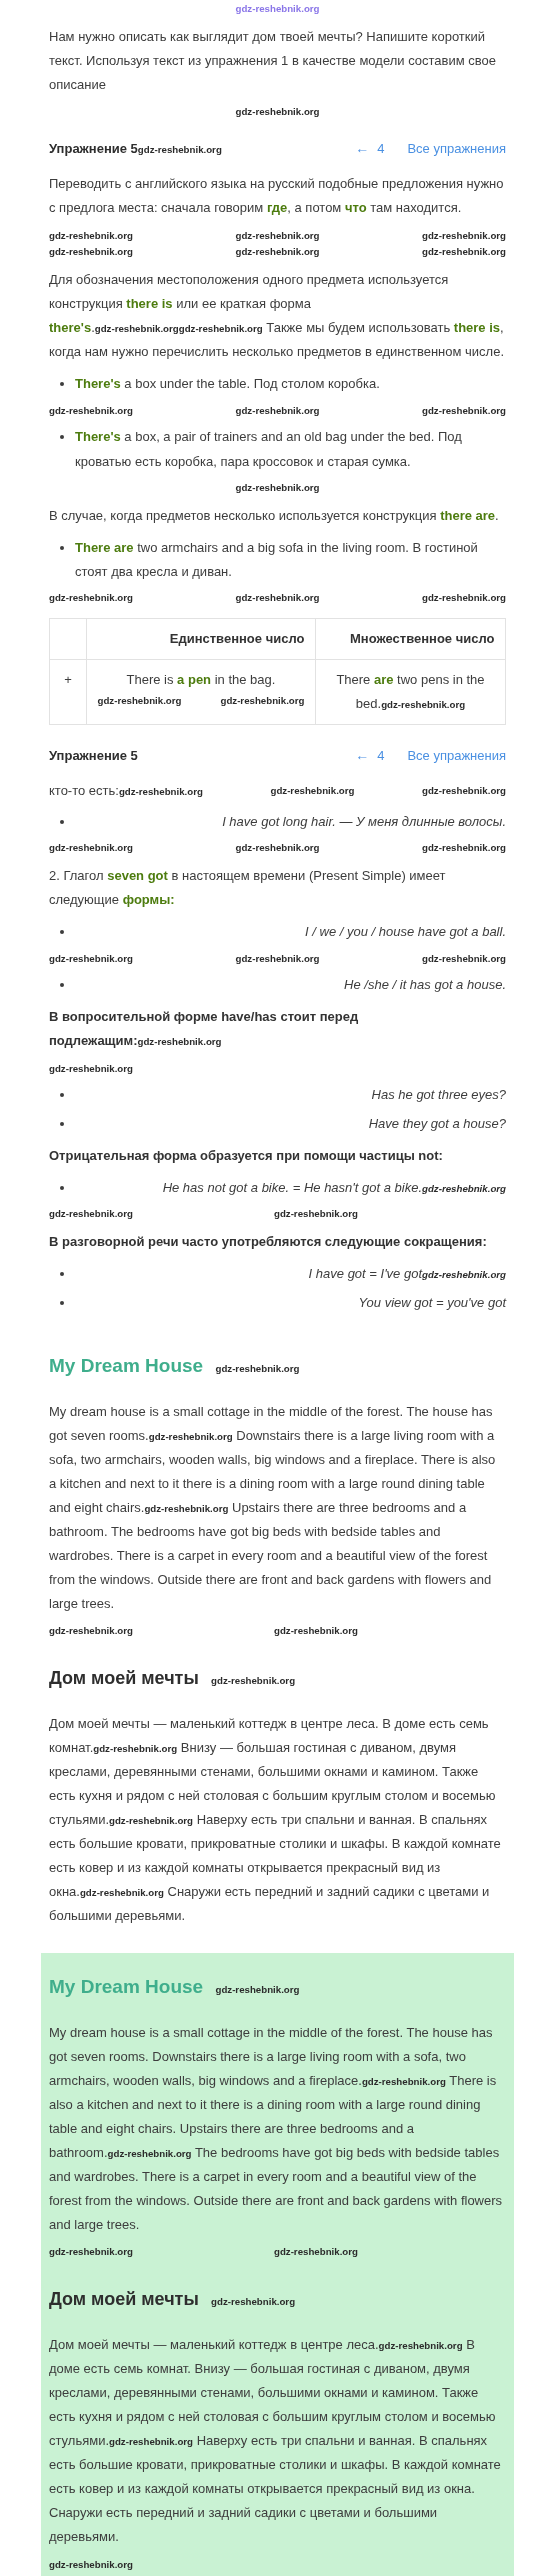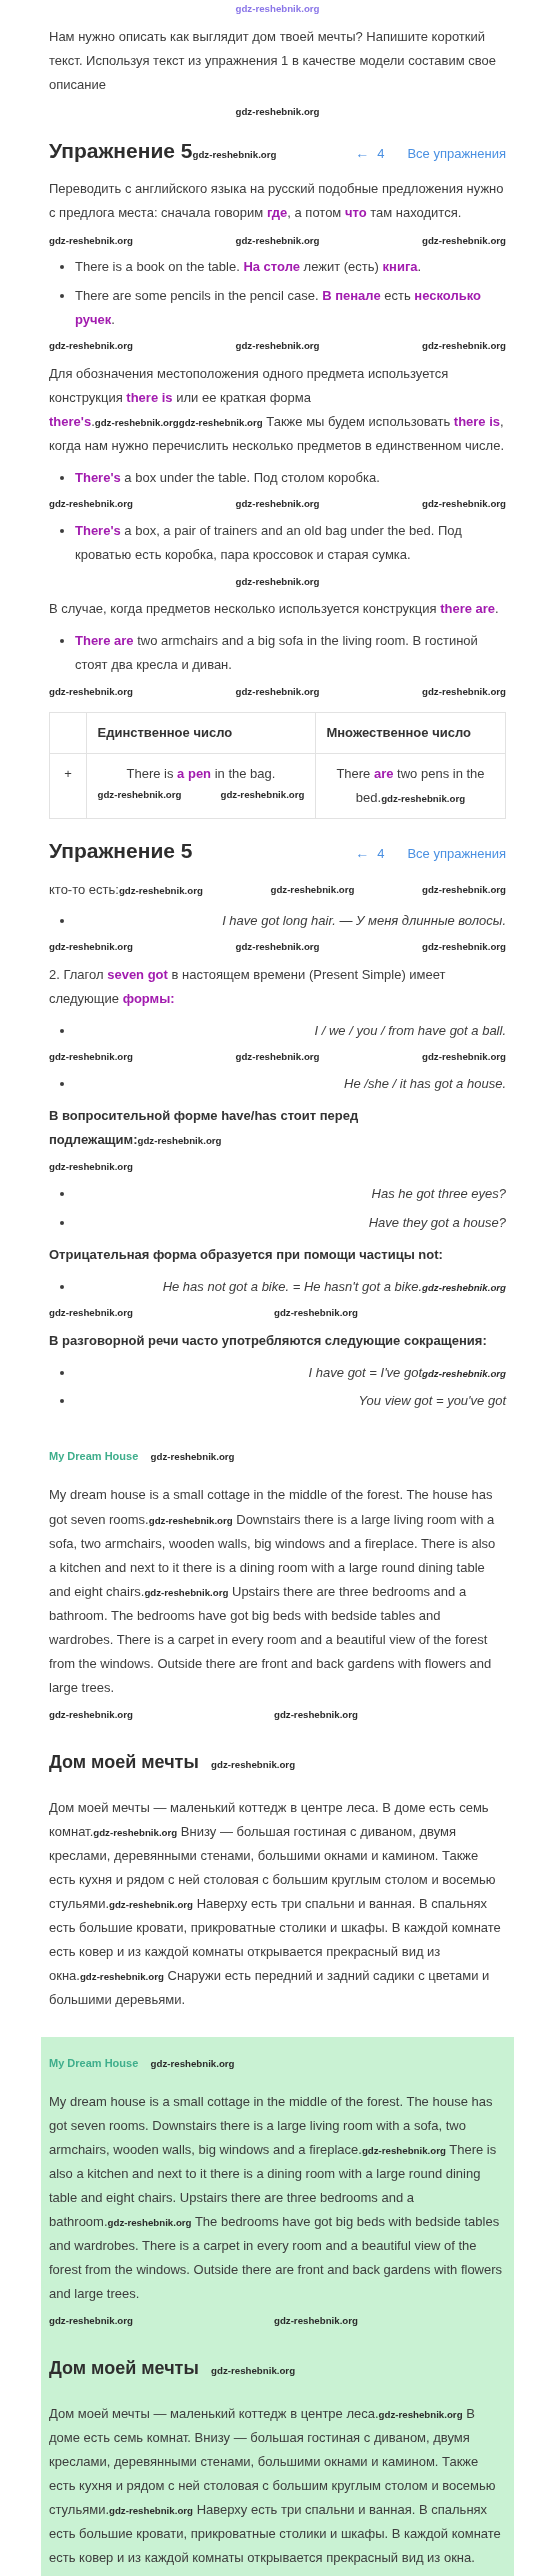--- a/index.html
+++ b/index.html
@@ -21,26 +21,26 @@
     line-height: 1.5;
   }
   .wm-purple { color: #8a76e8; }
   .wm-row { display: flex; align-items: center; margin: 1.8px 0; min-height: 15px; }
   .wm-row.between { justify-content: space-between; }
   .wm-row.center { justify-content: center; }
   .wm-row.gap2 { gap: 141px; }
   .wm-row.gap-sm { gap: 39px; }
 
   p.body-text { margin: 8px 0; }
-  b { color: #a21caf; }
+  b { color: #4d7c0f; }
   .bold-p { font-weight: 700; color: #333333; }
 
   
   .ex-header { display: flex; align-items: baseline; margin: 16px 0 10.5px; }
-  .ex-title { font-size: 21px; font-weight: 700; color: #2e2e2e; margin: 0; line-height: 1.4; }
+  .ex-title { font-size: 13px; font-weight: 700; color: #2e2e2e; margin: 0; line-height: 1.4; }
   .ex-nav { margin-left: auto; display: flex; align-items: center; gap: 23px; }
   .nav-prev, .nav-all {
     color: #4a90e2;
     text-decoration: none;
     font-size: 13px;
     display: inline-flex;
     align-items: center;
     gap: 8px;
     cursor: pointer;
   }
@@ -52,26 +52,26 @@
   ul.examples.italic li { font-style: italic; text-align: right; }
 
   
   table.grammar { width: 100%; border-collapse: collapse; margin: 12.3px 0 17.6px; }
   table.grammar th, table.grammar td {
     border: 0.9px solid #e2e2e2;
     padding: 8px 10.5px;
     vertical-align: top;
     text-align: center;
   }
-  table.grammar th { font-weight: 700; text-align: left; color: #333333; }
+  table.grammar th { font-weight: 700; text-align: right; color: #333333; }
   .col-marker { width: 37px; text-align: center !important; }
 
   
   .answer-title-row { display: flex; align-items: baseline; gap: 12.3px; }
-  .answer-title-en { color: #3fae8c; font-size: 11px; font-weight: 700; margin: 26px 0 8.8px; }
+  .answer-title-en { color: #3fae8c; font-size: 19px; font-weight: 700; margin: 26px 0 8.8px; }
   .answer-title-ru { color: #2e2e2e; font-size: 18px; font-weight: 700; margin: 21px 0 8.8px; }
   .answer-p { margin: 8px 0; }
 
   
   .highlight {
     background: #c9f2d3;
     margin: 24.6px -8px 0;
     padding: 3.5px 8px 30px;
   }
   .highlight .answer-title-en { margin-top: 12.3px; }
@@ -104,24 +104,20 @@
   </header>
 
   <p class="body-text">Переводить с английского языка на русский подобные предложения нужно с предлога места: сначала говорим <b>где</b>, а потом <b>что</b> там находится.</p>
 
   <div class="wm-row between">
     <span class="wm">gdz-reshebnik.org</span>
     <span class="wm">gdz-reshebnik.org</span>
     <span class="wm">gdz-reshebnik.org</span>
   </div>
 
-  <ul class="examples">
-    <li>There is a book on the table. <b>На столе</b> лежит (есть) <b>книга</b>.</li>
-    <li>There are some pencils in the pencil case. <b>В пенале</b> есть <b>несколько ручек</b>.</li>
-  </ul>
 
   <div class="wm-row between">
     <span class="wm">gdz-reshebnik.org</span>
     <span class="wm">gdz-reshebnik.org</span>
     <span class="wm">gdz-reshebnik.org</span>
   </div>
 
   <p class="body-text">
     <span>Для обозначения местоположения одного предмета используется конструкция <b>there is</b> или ее краткая форма <b>there's</b>.</span><span class="wm">gdz-reshebnik.org</span><span class="wm">gdz-reshebnik.org</span>
     <span>Также мы будем использовать <b>there is</b>, когда нам нужно перечислить несколько предметов в единственном числе.</span>
@@ -205,21 +201,21 @@
 
   <div class="wm-row between">
     <span class="wm">gdz-reshebnik.org</span>
     <span class="wm">gdz-reshebnik.org</span>
     <span class="wm">gdz-reshebnik.org</span>
   </div>
 
   <p class="body-text">2. Глагол <b>seven got</b> в настоящем времени (Present Simple) имеет следующие <b>формы:</b></p>
 
   <ul class="examples italic">
-    <li>I / we / you / from have got a ball.</li>
+    <li>I / we / you / house have got a ball.</li>
   </ul>
 
   <div class="wm-row between">
     <span class="wm">gdz-reshebnik.org</span>
     <span class="wm">gdz-reshebnik.org</span>
     <span class="wm">gdz-reshebnik.org</span>
   </div>
 
   <ul class="examples italic">
     <li>He /she / it has got a house.</li>

